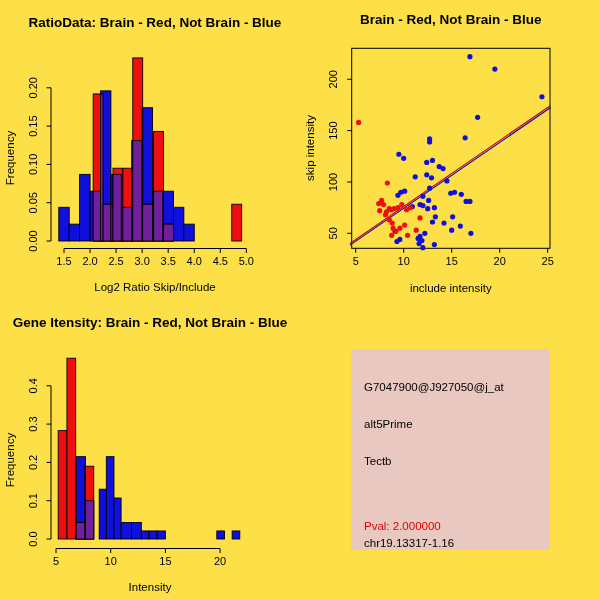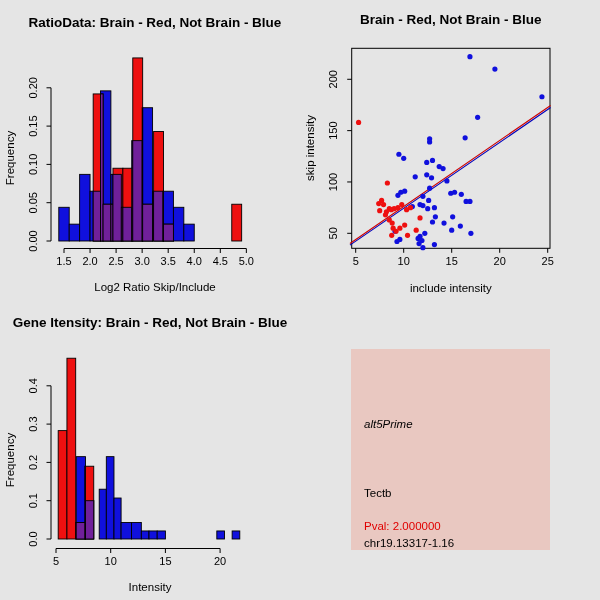--- a/index.html
+++ b/index.html
@@ -1,16 +1,16 @@
 <!DOCTYPE html>
 <html><head>
 <meta charset="utf-8">
 <style>
   html,body{margin:0;padding:0;background:#fff;}
-  .stage{position:relative;width:600px;height:600px;background:#e5e5e5;overflow:hidden;
+  .stage{position:relative;width:600px;height:600px;background:#fde047;overflow:hidden;
          font-family:"Liberation Sans","DejaVu Sans",sans-serif;}
   .stage svg{position:absolute;}
   #panel-info-box{position:absolute;}
   .info-line{position:absolute;left:13px;font-size:11.5px;white-space:nowrap;
              font-family:"Liberation Sans","DejaVu Sans",sans-serif;}
   .il0{top:32px}.il1{top:69px}.il2{top:106px}.il3{top:144px}.il4{top:171px}
 </style>
 </head>
 <body>
 
@@ -224,18 +224,19 @@
       <rect x="58.188" y="130.611" width="8.751999999999995" height="108.38900000000001" fill="#ee1010" stroke="#000000" stroke-width="0.9"></rect>
       <rect x="66.94" y="58.22400000000002" width="8.751999999999995" height="180.77599999999998" fill="#ee1010" stroke="#000000" stroke-width="0.9"></rect>
       <rect x="75.692" y="222.531" width="9.299000000000007" height="16.468999999999994" fill="#ee1010" stroke="#000000" stroke-width="0.9"></rect>
       <rect x="84.991" y="166.23000000000002" width="8.751999999999995" height="72.76999999999998" fill="#ee1010" stroke="#000000" stroke-width="0.9"></rect>
       <rect x="76.23899999999999" y="222.531" width="8.75200000000001" height="16.468999999999994" fill="#70209a" stroke="#000000" stroke-width="0.9"></rect>
       <rect x="84.991" y="166.23000000000002" width="0.546999999999997" height="72.76999999999998" fill="#70209a" stroke="#000000" stroke-width="0.9"></rect>
       <rect x="85.538" y="200.7" width="8.204999999999998" height="38.30000000000001" fill="#70209a" stroke="#000000" stroke-width="0.9"></rect>
     </svg>
 
   <div id="panel-info-box" style="left: 351px; top: 349px; width: 199px; height: 201px; background: rgb(233, 200, 193);">
-    <span class="info-line il1" style="color: rgb(0, 0, 0); font-style: italic;">alt5Prime</span>
-    <span class="info-line il2" style="color: rgb(0, 0, 0); margin-top: 32px;">Tectb</span>
+    <span class="info-line il0" style="color: rgb(0, 0, 0);">G7047900@J927050@j_at</span>
+    <span class="info-line il1" style="color: rgb(0, 0, 0);">alt5Prime</span>
+    <span class="info-line il2" style="color: rgb(0, 0, 0);">Tectb</span>
     <span class="info-line il3" style="color: rgb(0, 0, 0); margin-top: 44px;">chr19.13317-1.16</span>
     <span class="info-line il4" style="color: rgb(224, 0, 0); text-align: center;">Pval: 2.000000</span>
   </div>
 </div>
 
 </body></html>

